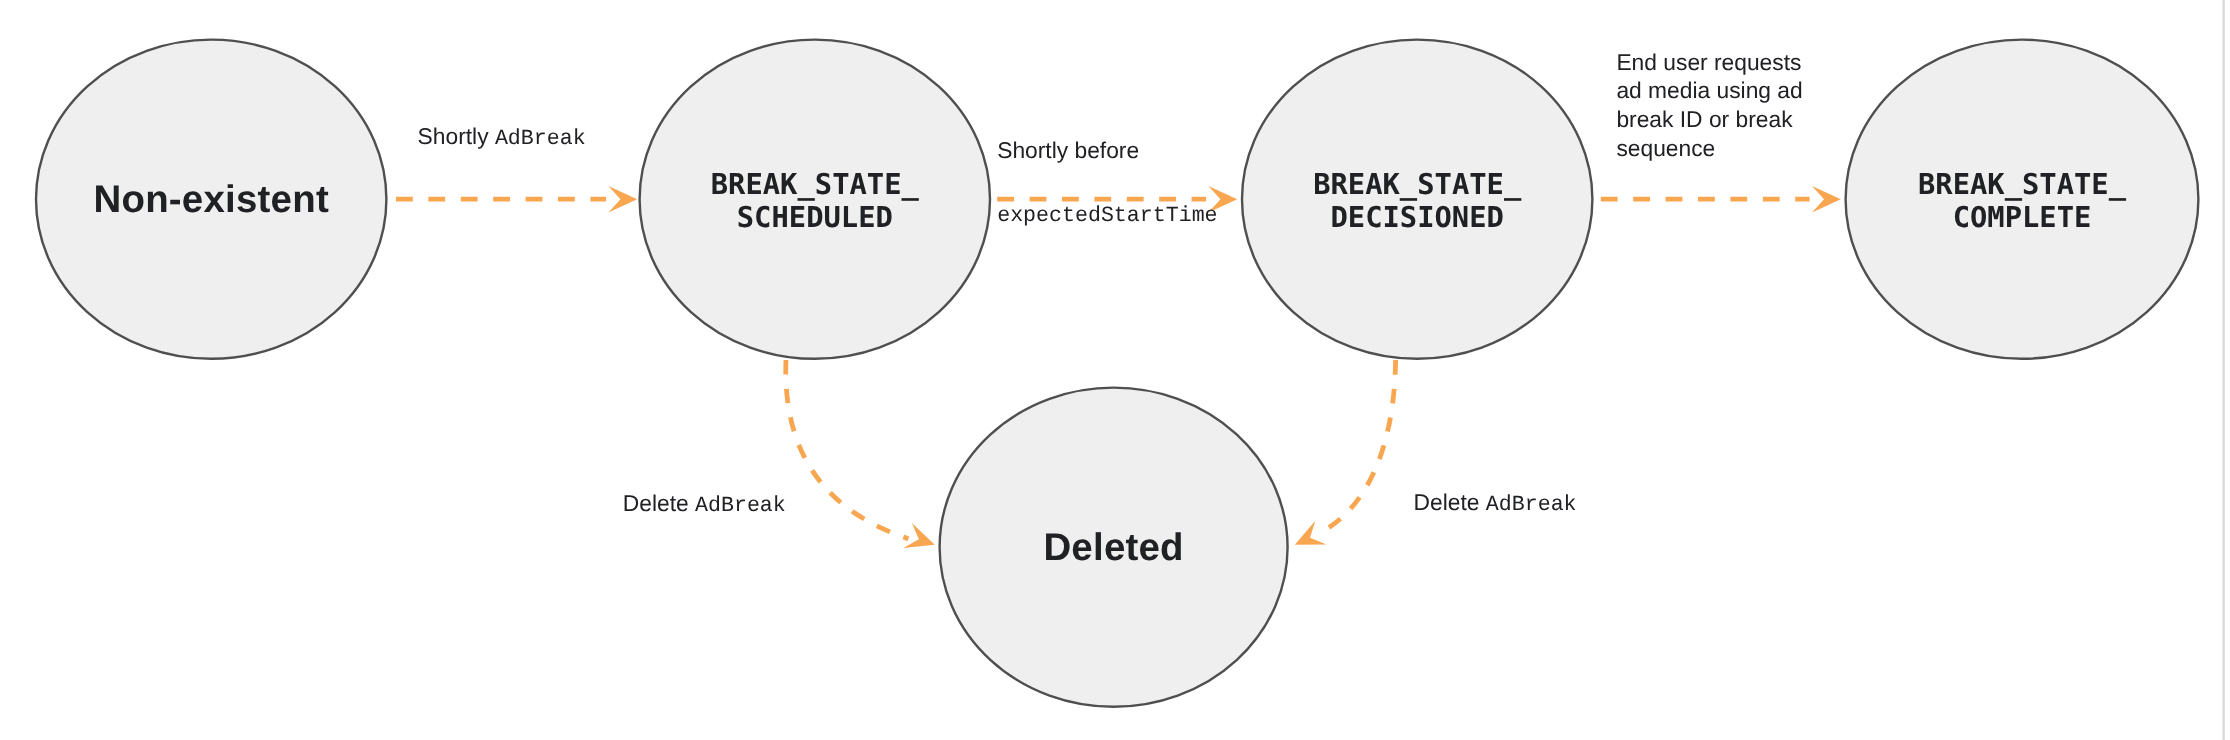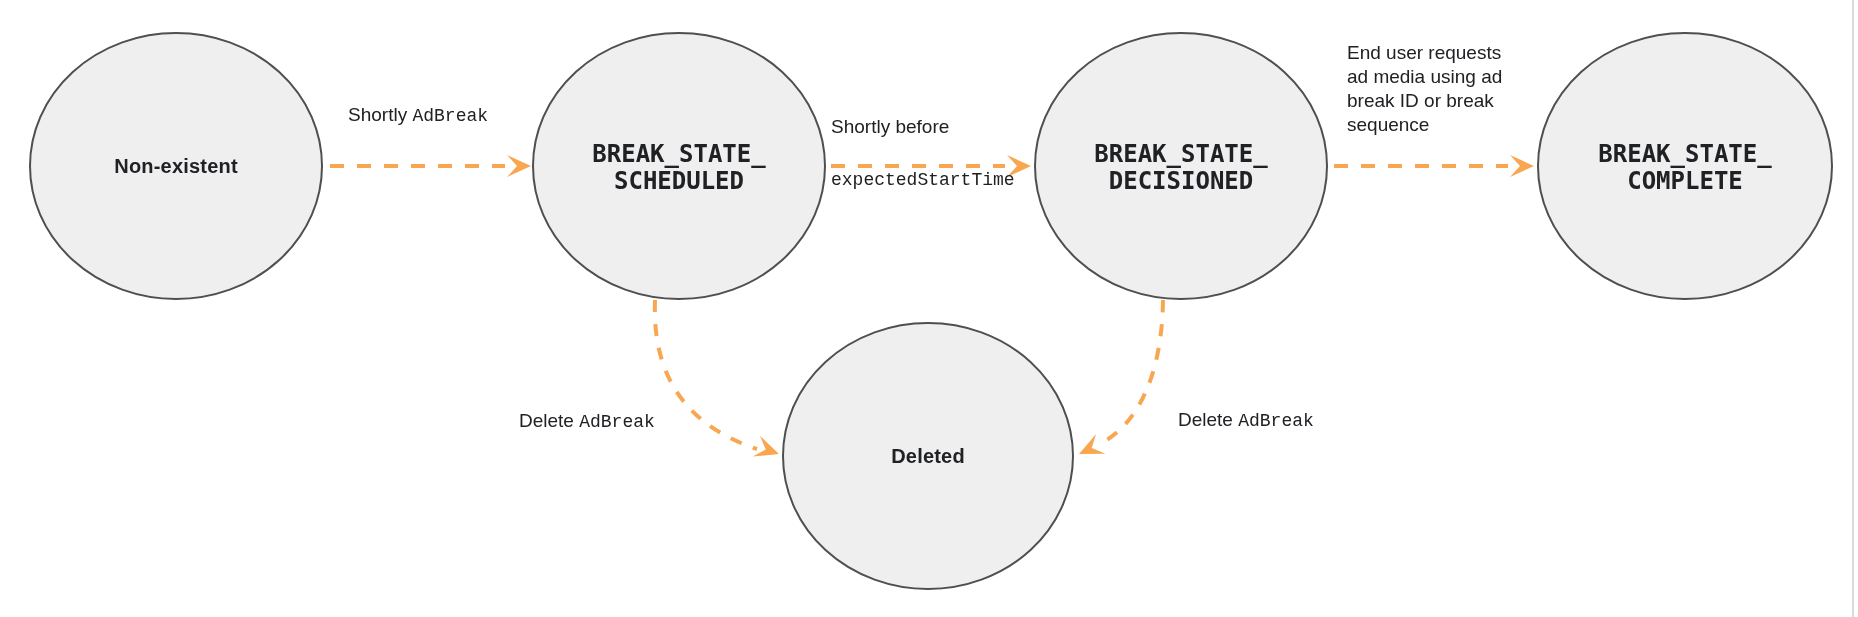--- a/index.html
+++ b/index.html
@@ -25,21 +25,21 @@
   .dash-curve{stroke:var(--accent);stroke-width:4;fill:none;stroke-dasharray:12 12;}
   .arrow-head{fill:var(--accent);stroke:none;}
   .state-label{
     position:absolute;
     transform:translate(-50%,-50%);
     text-align:center;
     white-space:pre-line;
     font-weight:bold;
     color:var(--text);
   }
-  .state-label.sans-name{font-size:20px;line-height:28px;letter-spacing:0.2px;}
+  .state-label.sans-name{font-size:32px;line-height:28px;letter-spacing:0.2px;}
   .state-label.mono-name{
     font-family:"DejaVu Sans Mono", monospace;
     font-size:24px;line-height:27px;
   }
   .t-label{
     position:absolute;
     font-size:19px;line-height:24px;
     color:var(--text);
     white-space:pre-line;
   }

